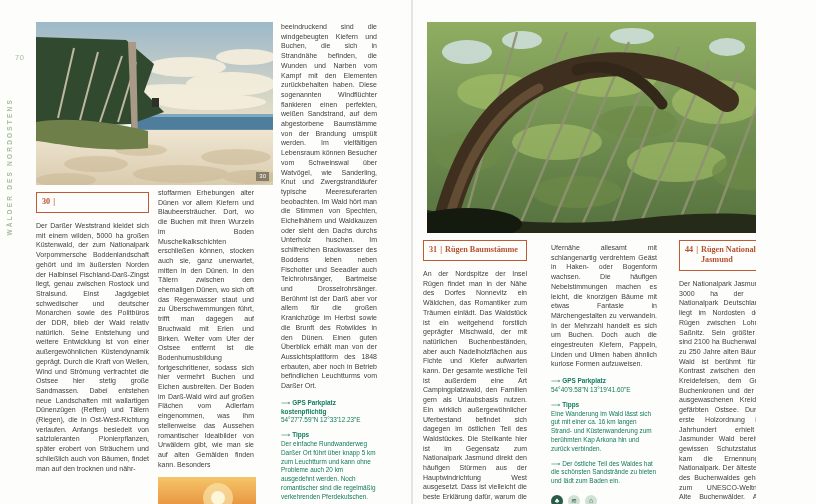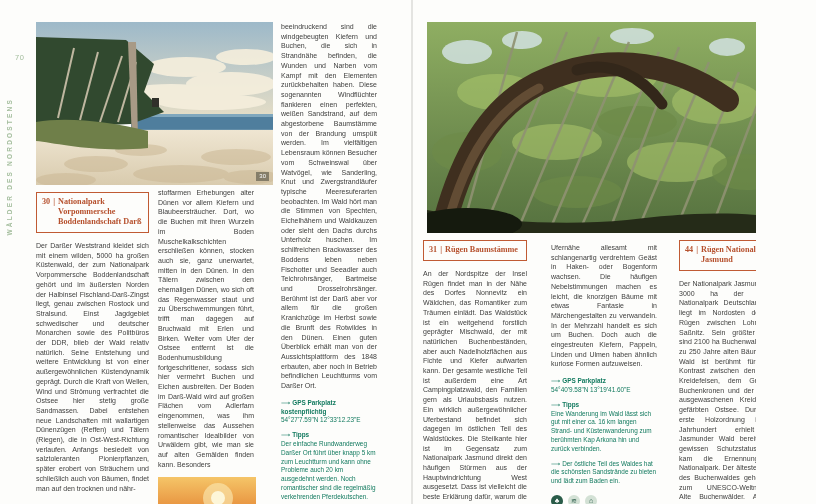--- a/index.html
+++ b/index.html
@@ -81,21 +81,20 @@
       <rect x="116" y="76" width="7" height="9" fill="#30302a"></rect>
       <path d="M0,100 C30,95 72,99 112,109 L112,126 C60,131 20,121 0,119 Z" fill="#6f7f49"></path>
     </svg>
     <span class="photo-chip">30</span>
   </div>
 
   <div class="colwrap" style="left:36px;top:192px;width:113px;">
     <div class="secbox">
       <span>30</span>
         <span class="sep">|</span>
-        <span>Nationalpark Vorpommersche Boddenlandschaft Darß</span>
     </div>
     <div class="bodytext mt8">Der Darßer Weststrand kleidet sich mit einem wilden, 5000 ha großen Küstenwald, der zum Nationalpark Vorpommersche Boddenlandschaft gehört und im äußersten Norden der Halbinsel Fischland-Darß-Zingst liegt, genau zwischen Rostock und Stralsund. Einst Jagdgebiet schwedischer und deutscher Monarchen sowie des Politbüros der DDR, blieb der Wald relativ natürlich. Seine Entstehung und weitere Entwicklung ist von einer außergewöhnlichen Küstendynamik geprägt. Durch die Kraft von Wellen, Wind und Strömung verfrachtet die Ostsee hier stetig große Sandmassen. Dabei entstehen neue Landschaften mit wallartigen Dünenzügen (Reffen) und Tälern (Riegen), die in Ost-West-Richtung verlaufen. Anfangs besiedelt von salztoleranten Pionierpflanzen, später erobert von Sträuchern und schließlich auch von Bäumen, findet man auf den trocknen und nähr-</div>
   </div>
 
   <div class="colwrap" style="left:158px;top:188px;width:96px;">
     <div class="bodytext">stoffarmen Erhebungen alter Dünen vor allem Kiefern und Blaubeersträucher. Dort, wo die Buchen mit ihren Wurzeln im Boden Muschelkalkschichten erschließen können, stocken auch sie, ganz unerwartet, mitten in den Dünen. In den Tälern zwischen den ehemaligen Dünen, wo sich oft das Regenwasser staut und zu Überschwemmungen führt, trifft man dagegen auf Bruchwald mit Erlen und Birken. Weiter vom Ufer der Ostsee entfernt ist die Bodenhumusbildung fortgeschrittener, sodass sich hier vermehrt Buchen und Eichen ausbreiten. Der Boden im Darß-Wald wird auf großen Flächen vom Adlerfarn eingenommen, was ihm stellenweise das Aussehen romantischer Idealbilder von Urwäldern gibt, wie man sie auf alten Gemälden finden kann. Besonders</div>
     <div class="photo" style="position:relative;left:0;margin-top:8px;width:98px;height:74px;">
       <svg width="98" height="74" viewBox="0 0 98 74">
         <defs>
           <linearGradient id="sun1" x1="0" y1="0" x2="0" y2="1">

